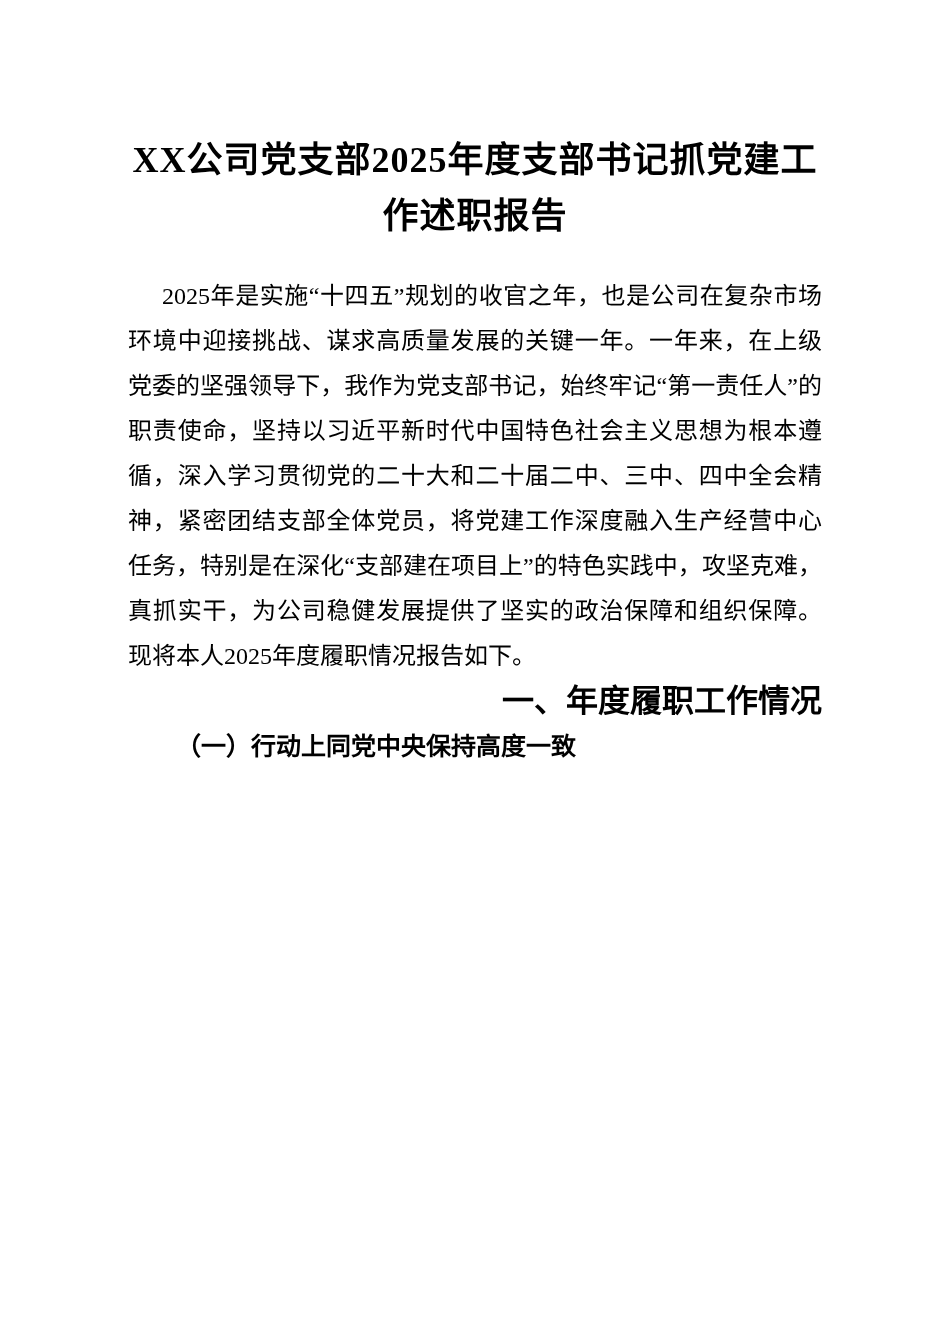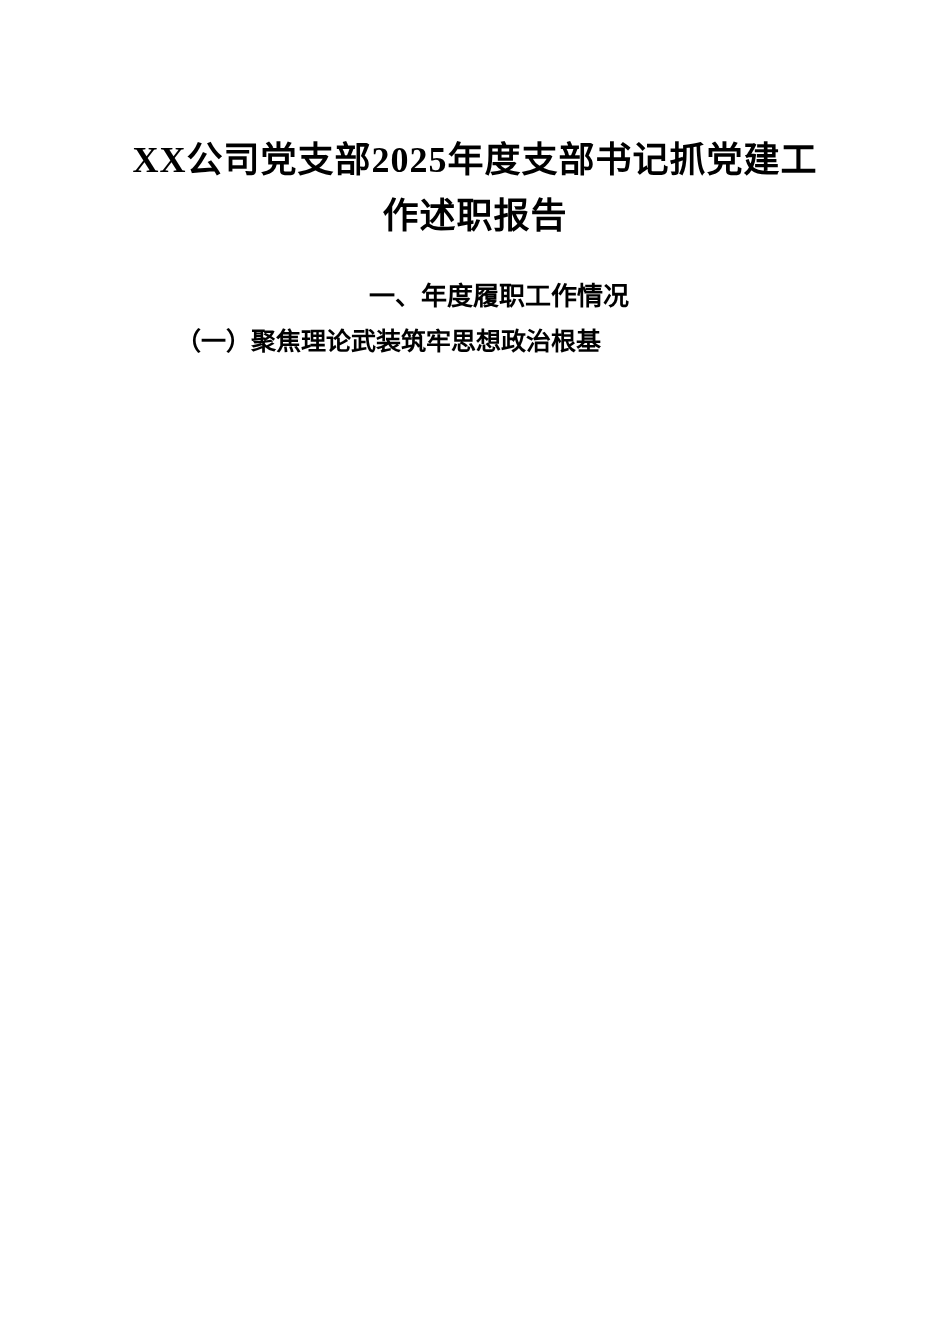--- a/index.html
+++ b/index.html
@@ -37,43 +37,44 @@
   }
   .content p {
     margin: 0;
   }
   .para-indent {
     text-indent: 34px;
   }
   .heading-l1 {
     font-family: "Liberation Sans", "DejaVu Sans", sans-serif;
     font-weight: 700;
-    font-size: 26px;
+    font-size: 32px;
     text-indent: 48px;
-    text-align: center;
+    text-align: right;
   }
   .heading-l2 {
     font-family: "Liberation Serif", "DejaVu Serif", serif;
     font-weight: 700;
     font-size: 25px;
     text-indent: 48px;
     text-align: left;
   }
 </style>
 </head>
 <body>
 
 <div class="page">
 
   <h1 class="doc-title">XX公司党支部2025年度支部书记抓党建工作述职报告</h1>
 
   <div class="content">
 
 
+    <p class="para-indent">2025年是实施“十四五”规划的收官之年，也是公司在复杂市场环境中迎接挑战、谋求高质量发展的关键一年。一年来，在上级党委的坚强领导下，我作为党支部书记，始终牢记“第一责任人”的职责使命，坚持以习近平新时代中国特色社会主义思想为根本遵循，深入学习贯彻党的二十大和二十届二中、三中、四中全会精神，紧密团结支部全体党员，将党建工作深度融入生产经营中心任务，特别是在深化“支部建在项目上”的特色实践中，攻坚克难，真抓实干，为公司稳健发展提供了坚实的政治保障和组织保障。现将本人2025年度履职情况报告如下。</p>
 
     <p class="heading-l1">一、年度履职工作情况</p>
 
-    <p class="heading-l2">（一）聚焦理论武装筑牢思想政治根基</p>
+    <p class="heading-l2">（一）行动上同党中央保持高度一致</p>
 
 
   </div>
 
 </div>
 
 </body></html>

